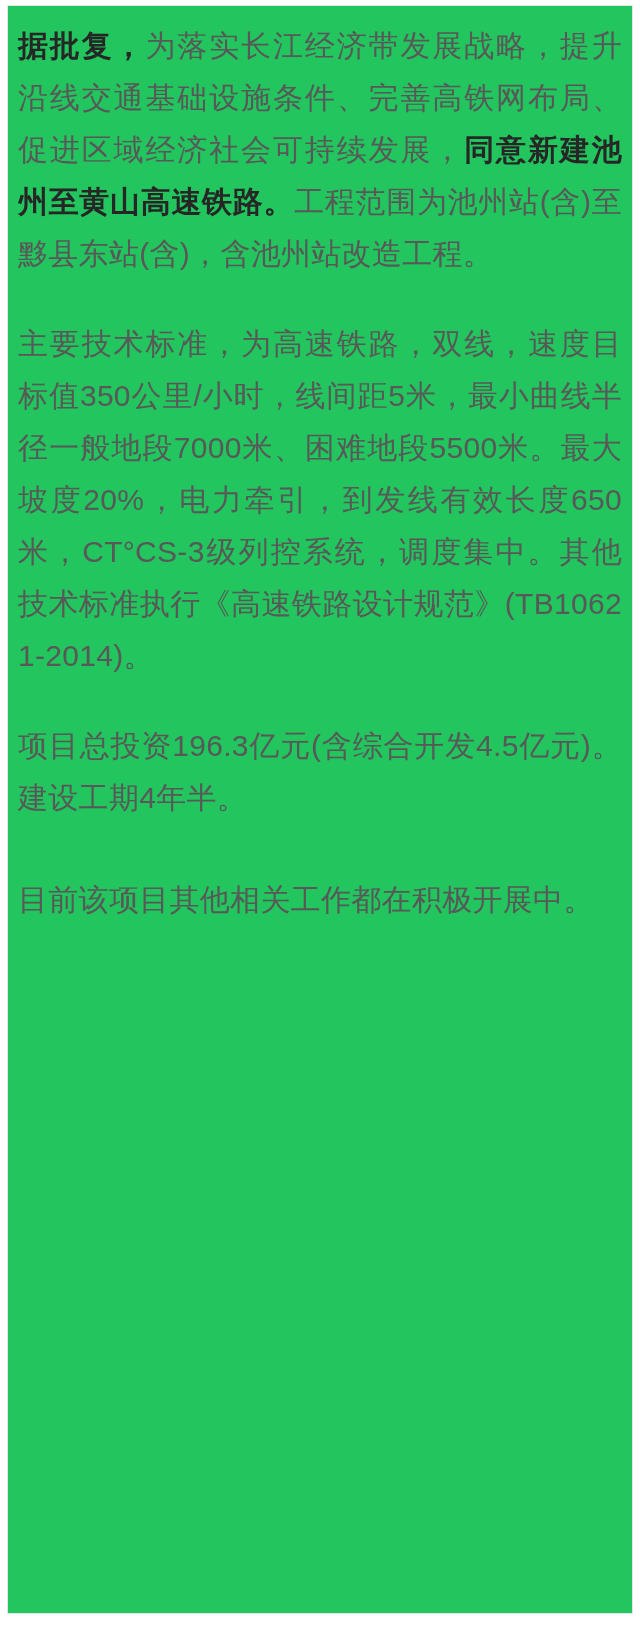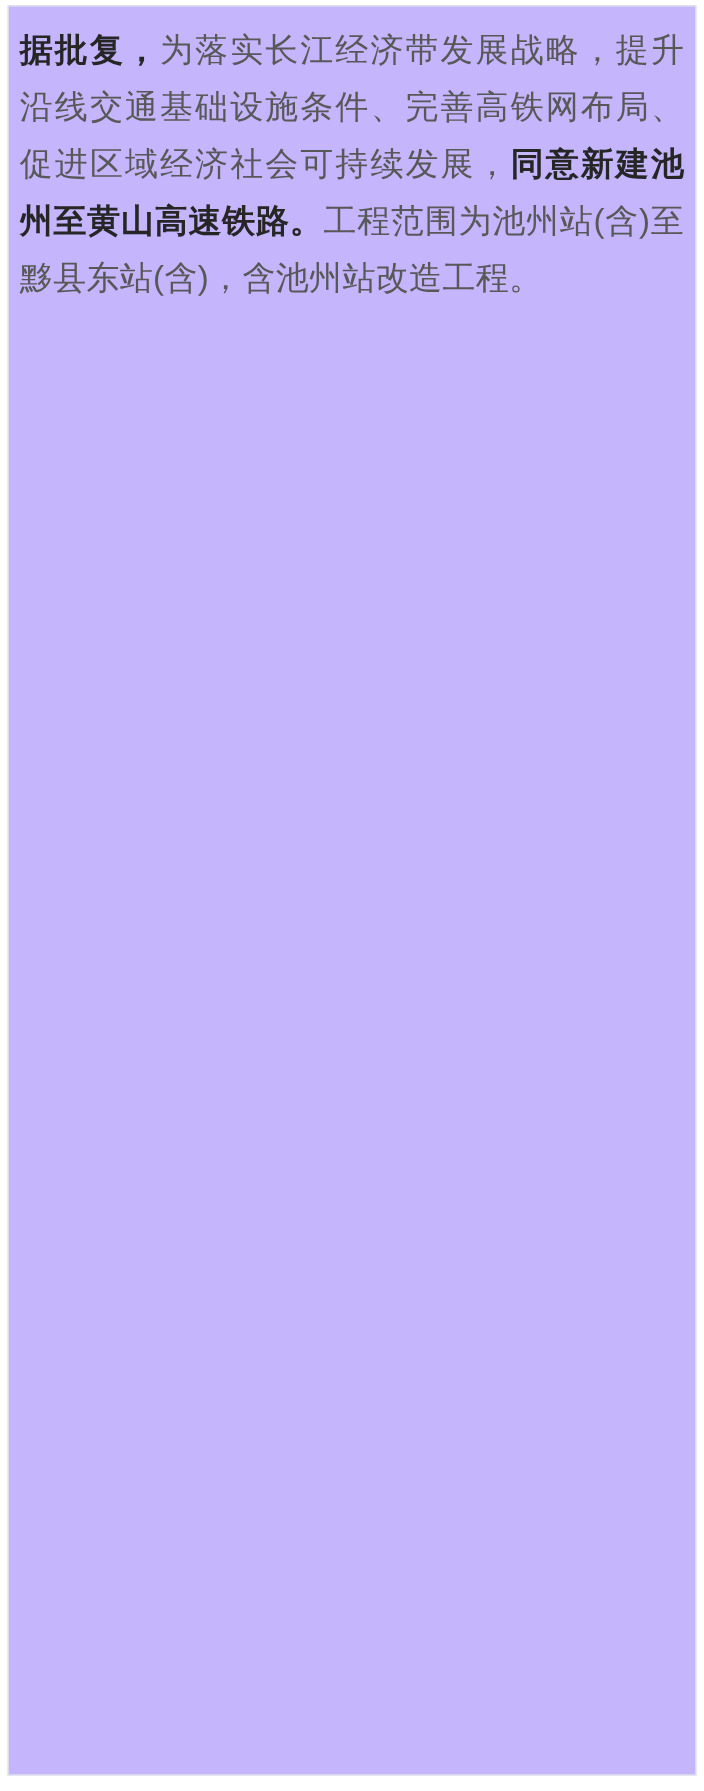--- a/index.html
+++ b/index.html
@@ -10,21 +10,21 @@
   }
   body {
     height: 1628px;
     overflow: hidden;
     font-family: "Liberation Sans", "DejaVu Sans", sans-serif;
   }
   .article-frame {
     box-sizing: border-box;
     margin: 5px 7px 14px 7px;
     height: 1609px;
-    background: #c4b5fd;
+    background: #22c55e;
     border: 1px solid #e0e6e4;
     padding: 14px 10px 10px 10px;
     overflow: hidden;
   }
   p.para {
     margin: 0 0 38px 0;
     font-size: 30px;
     line-height: 52px;
     color: #585858;
     text-align: justify;
@@ -41,13 +41,16 @@
   .seg.bold {
     font-weight: 700;
     color: #262626;
   }
 </style>
 </head>
 <body>
 
 <div class="article-frame">
     <p class="para"><span class="seg bold">据批复，</span><span class="seg">为落实长江经济带发展战略，提升沿线交通基础设施条件、完善高铁网布局、促进区域经济社会可持续发展，</span><span class="seg bold">同意新建池州至黄山高速铁路。</span><span class="seg">工程范围为池州站(含)至黟县东站(含)，含池州站改造工程。</span></p>
+    <p class="para"><span class="seg">主要技术标准，为高速铁路，双线，速度目标值350公里/小时，线间距5米，最小曲线半径一般地段7000米、困难地段5500米。最大坡度20%，电力牵引，到发线有效长度650米，CT°CS-3级列控系统，调度集中。其他技术标准执行《高速铁路设计规范》(TB10621-2014)。</span></p>
+    <p class="para"><span class="seg">项目总投资196.3亿元(含综合开发4.5亿元)。建设工期4年半。</span></p>
+    <p class="para extra-gap"><span class="seg">目前该项目其他相关工作都在积极开展中。</span></p>
   </div>
 
 </body></html>

